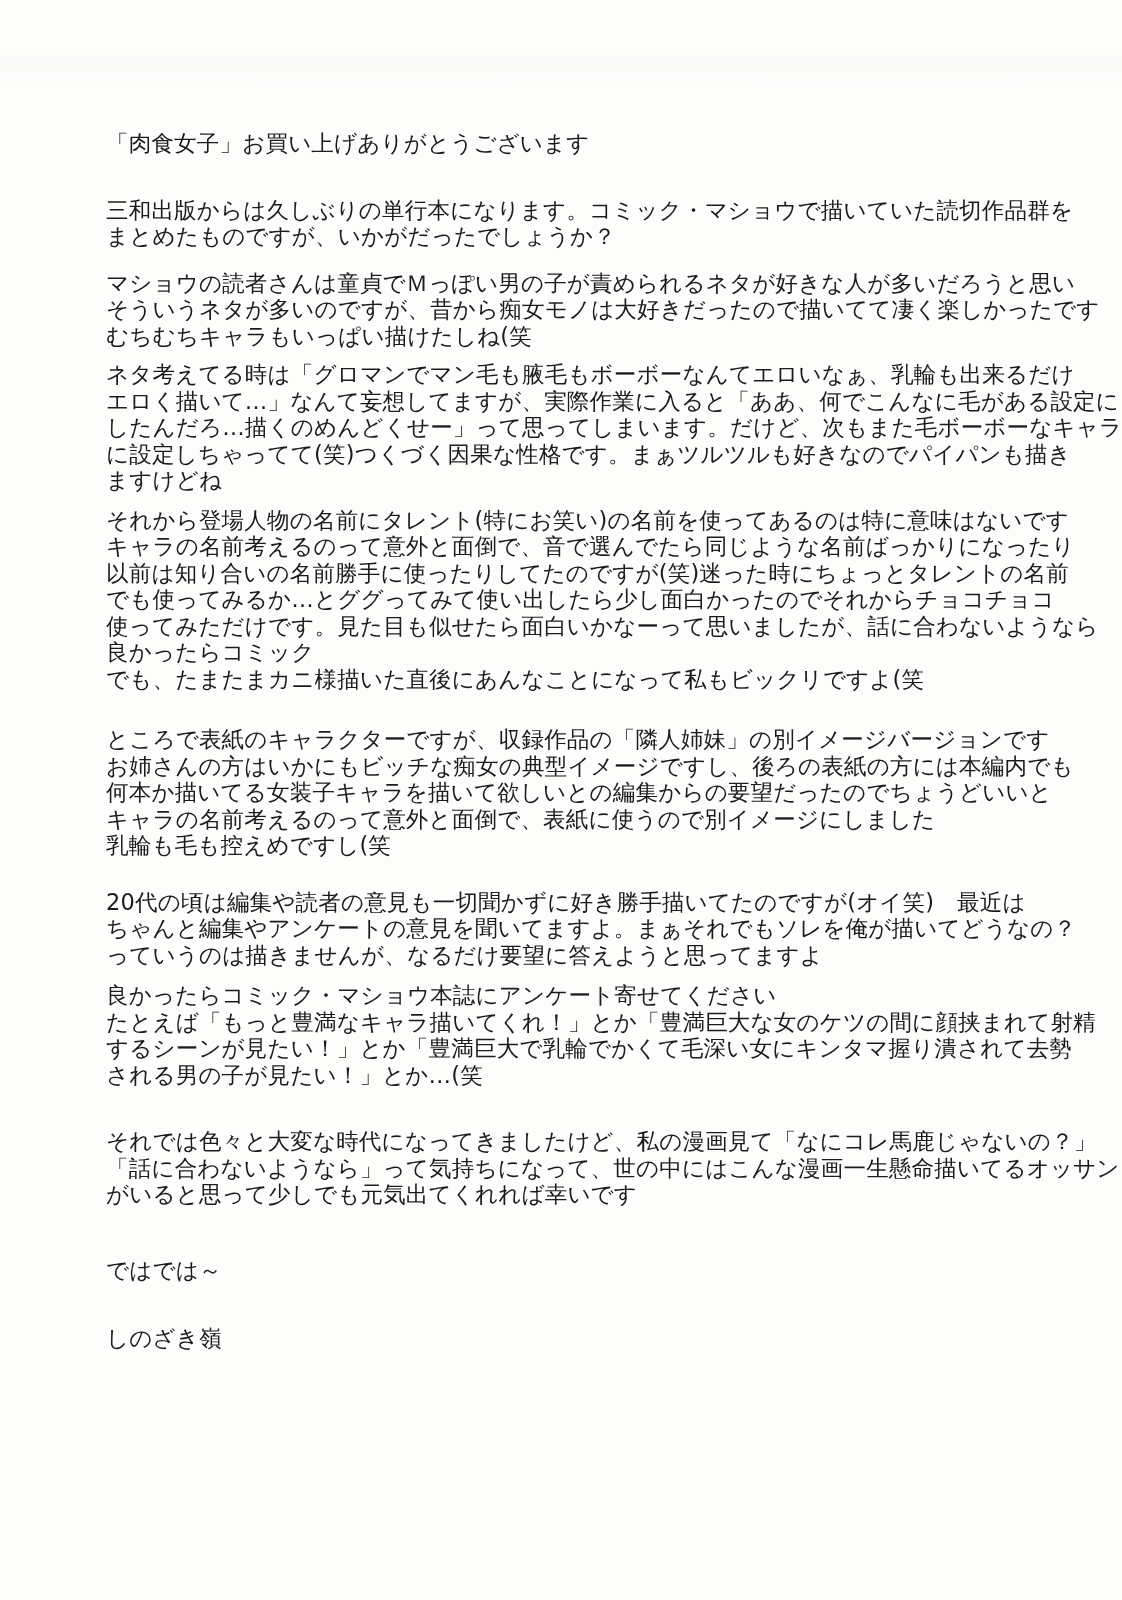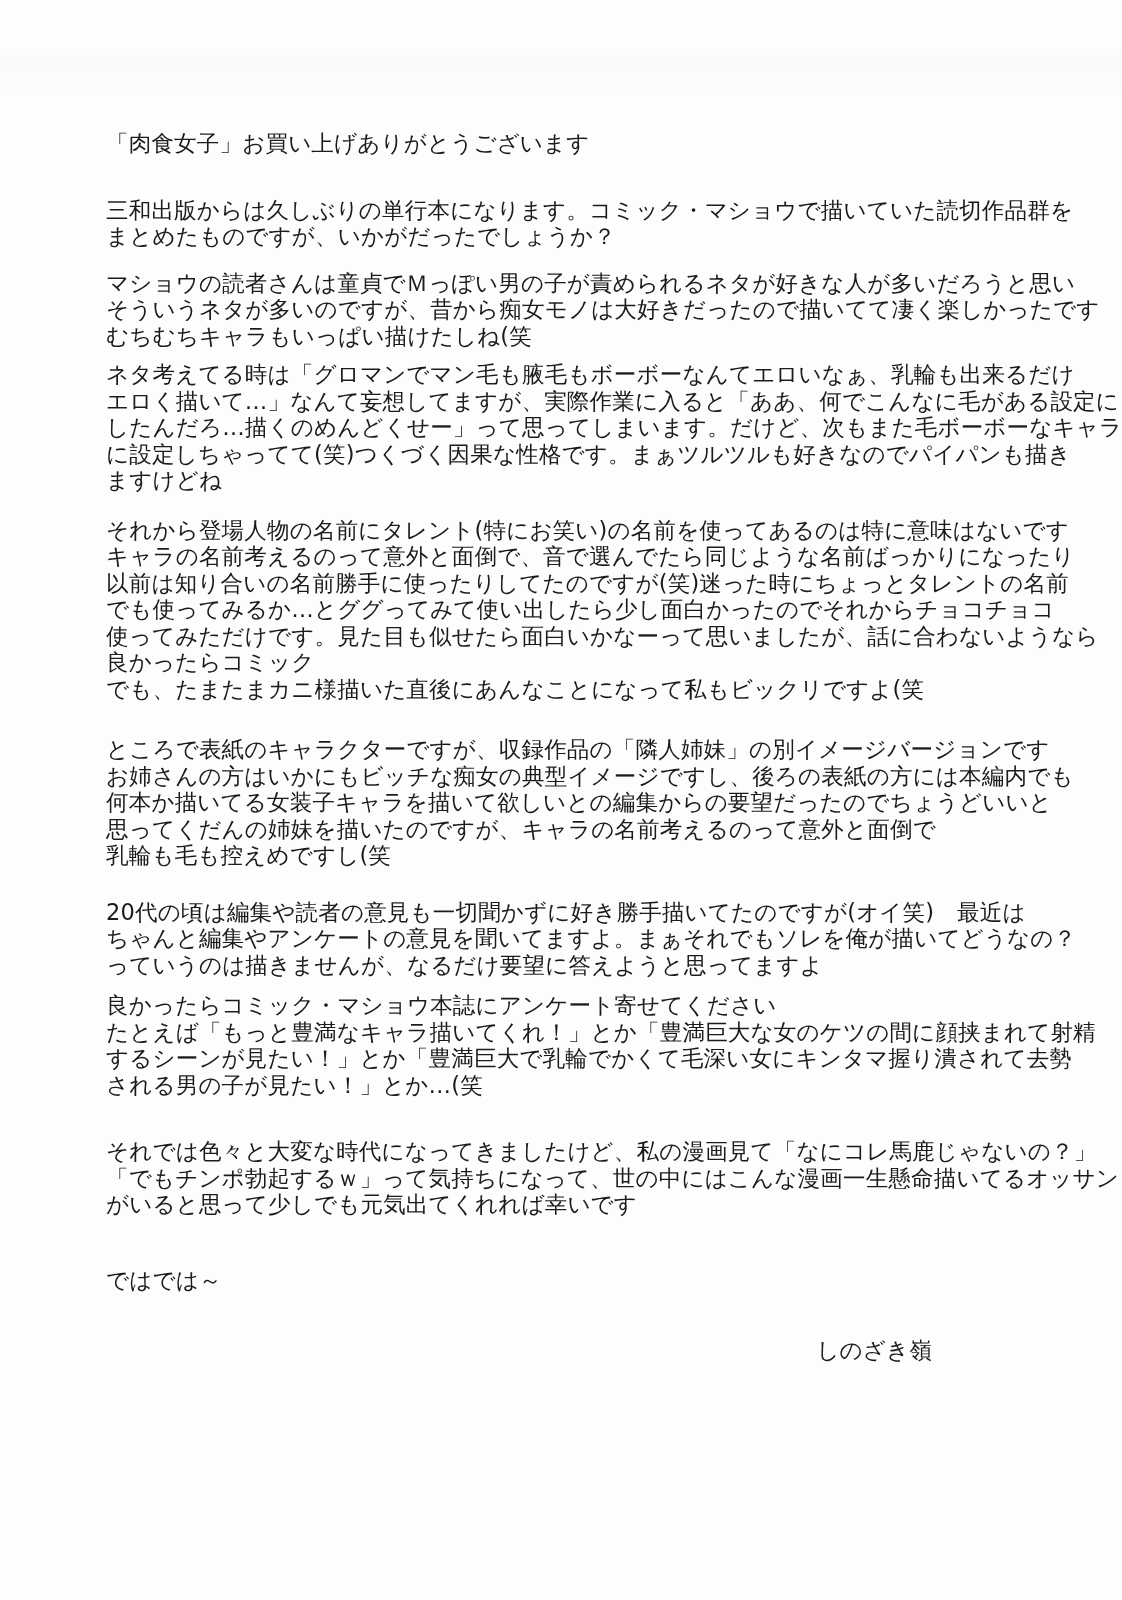--- a/index.html
+++ b/index.html
@@ -29,30 +29,30 @@
     font-size: 22.5px;
     line-height: 26.5px;
     letter-spacing: 0.2px;
     white-space: nowrap;
     font-weight: 500;
     -webkit-font-smoothing: antialiased;
   }
   .greeting      { margin-bottom: 40px; }
   .para-1        { margin-bottom: 20px; }
   .para-2        { margin-bottom: 12px; }
-  .para-3        { margin-bottom: 23px; }
+  .para-3        { margin-bottom: 13px; }
   .para-4        { margin-bottom: 34px; }
   .para-5        { margin-bottom: 30px; }
   .para-6        { margin-bottom: 14px; }
   .para-7        { margin-bottom: 40px; }
   .para-8        { margin-bottom: 49px; }
   .closing       { margin-bottom: 44px; }
   .signature-row {
-    text-align: right;
     padding-right: 132px;
+    font-family: Liberation Mono, monospace;
   }
   .signature-row .line { display: inline-block; }
 </style>
 </head>
 <body>
 
 <div class="scan-noise"></div>
 
 <div class="page-body">
 
@@ -86,40 +86,40 @@
     <div class="line">でも使ってみるか…とググってみて使い出したら少し面白かったのでそれからチョコチョコ</div>
     <div class="line">使ってみただけです。見た目も似せたら面白いかなーって思いましたが、話に合わないようなら</div>
     <div class="line">良かったらコミック</div>
     <div class="line">でも、たまたまカニ様描いた直後にあんなことになって私もビックリですよ(笑</div>
   </div>
 
   <div class="para-5">
     <div class="line">ところで表紙のキャラクターですが、収録作品の「隣人姉妹」の別イメージバージョンです</div>
     <div class="line">お姉さんの方はいかにもビッチな痴女の典型イメージですし、後ろの表紙の方には本編内でも</div>
     <div class="line">何本か描いてる女装子キャラを描いて欲しいとの編集からの要望だったのでちょうどいいと</div>
-    <div class="line">思ってくだんの姉妹を描いたのですが、キャラの名前考えるのって意外と面倒で</div>
+    <div class="line">キャラの名前考えるのって意外と面倒で、表紙に使うので別イメージにしました</div>
     <div class="line">乳輪も毛も控えめですし(笑</div>
   </div>
 
   <div class="para-6">
     <div class="line">20代の頃は編集や読者の意見も一切聞かずに好き勝手描いてたのですが(オイ笑)　最近は</div>
     <div class="line">ちゃんと編集やアンケートの意見を聞いてますよ。まぁそれでもソレを俺が描いてどうなの？</div>
     <div class="line">っていうのは描きませんが、なるだけ要望に答えようと思ってますよ</div>
   </div>
 
   <div class="para-7">
     <div class="line">良かったらコミック・マショウ本誌にアンケート寄せてください</div>
     <div class="line">たとえば「もっと豊満なキャラ描いてくれ！」とか「豊満巨大な女のケツの間に顔挟まれて射精</div>
     <div class="line">するシーンが見たい！」とか「豊満巨大で乳輪でかくて毛深い女にキンタマ握り潰されて去勢</div>
     <div class="line">される男の子が見たい！」とか…(笑</div>
   </div>
 
   <div class="para-8">
     <div class="line">それでは色々と大変な時代になってきましたけど、私の漫画見て「なにコレ馬鹿じゃないの？」</div>
-    <div class="line">「でもチンポ勃起するｗ」って気持ちになって、世の中にはこんな漫画一生懸命描いてるオッサン</div>
+    <div class="line">「話に合わないようなら」って気持ちになって、世の中にはこんな漫画一生懸命描いてるオッサン</div>
     <div class="line">がいると思って少しでも元気出てくれれば幸いです</div>
   </div>
 
   <div class="closing">
     <div class="line">ではでは～</div>
   </div>
 
   <div class="signature-row">
     <div class="line">しのざき嶺</div>
   </div>

